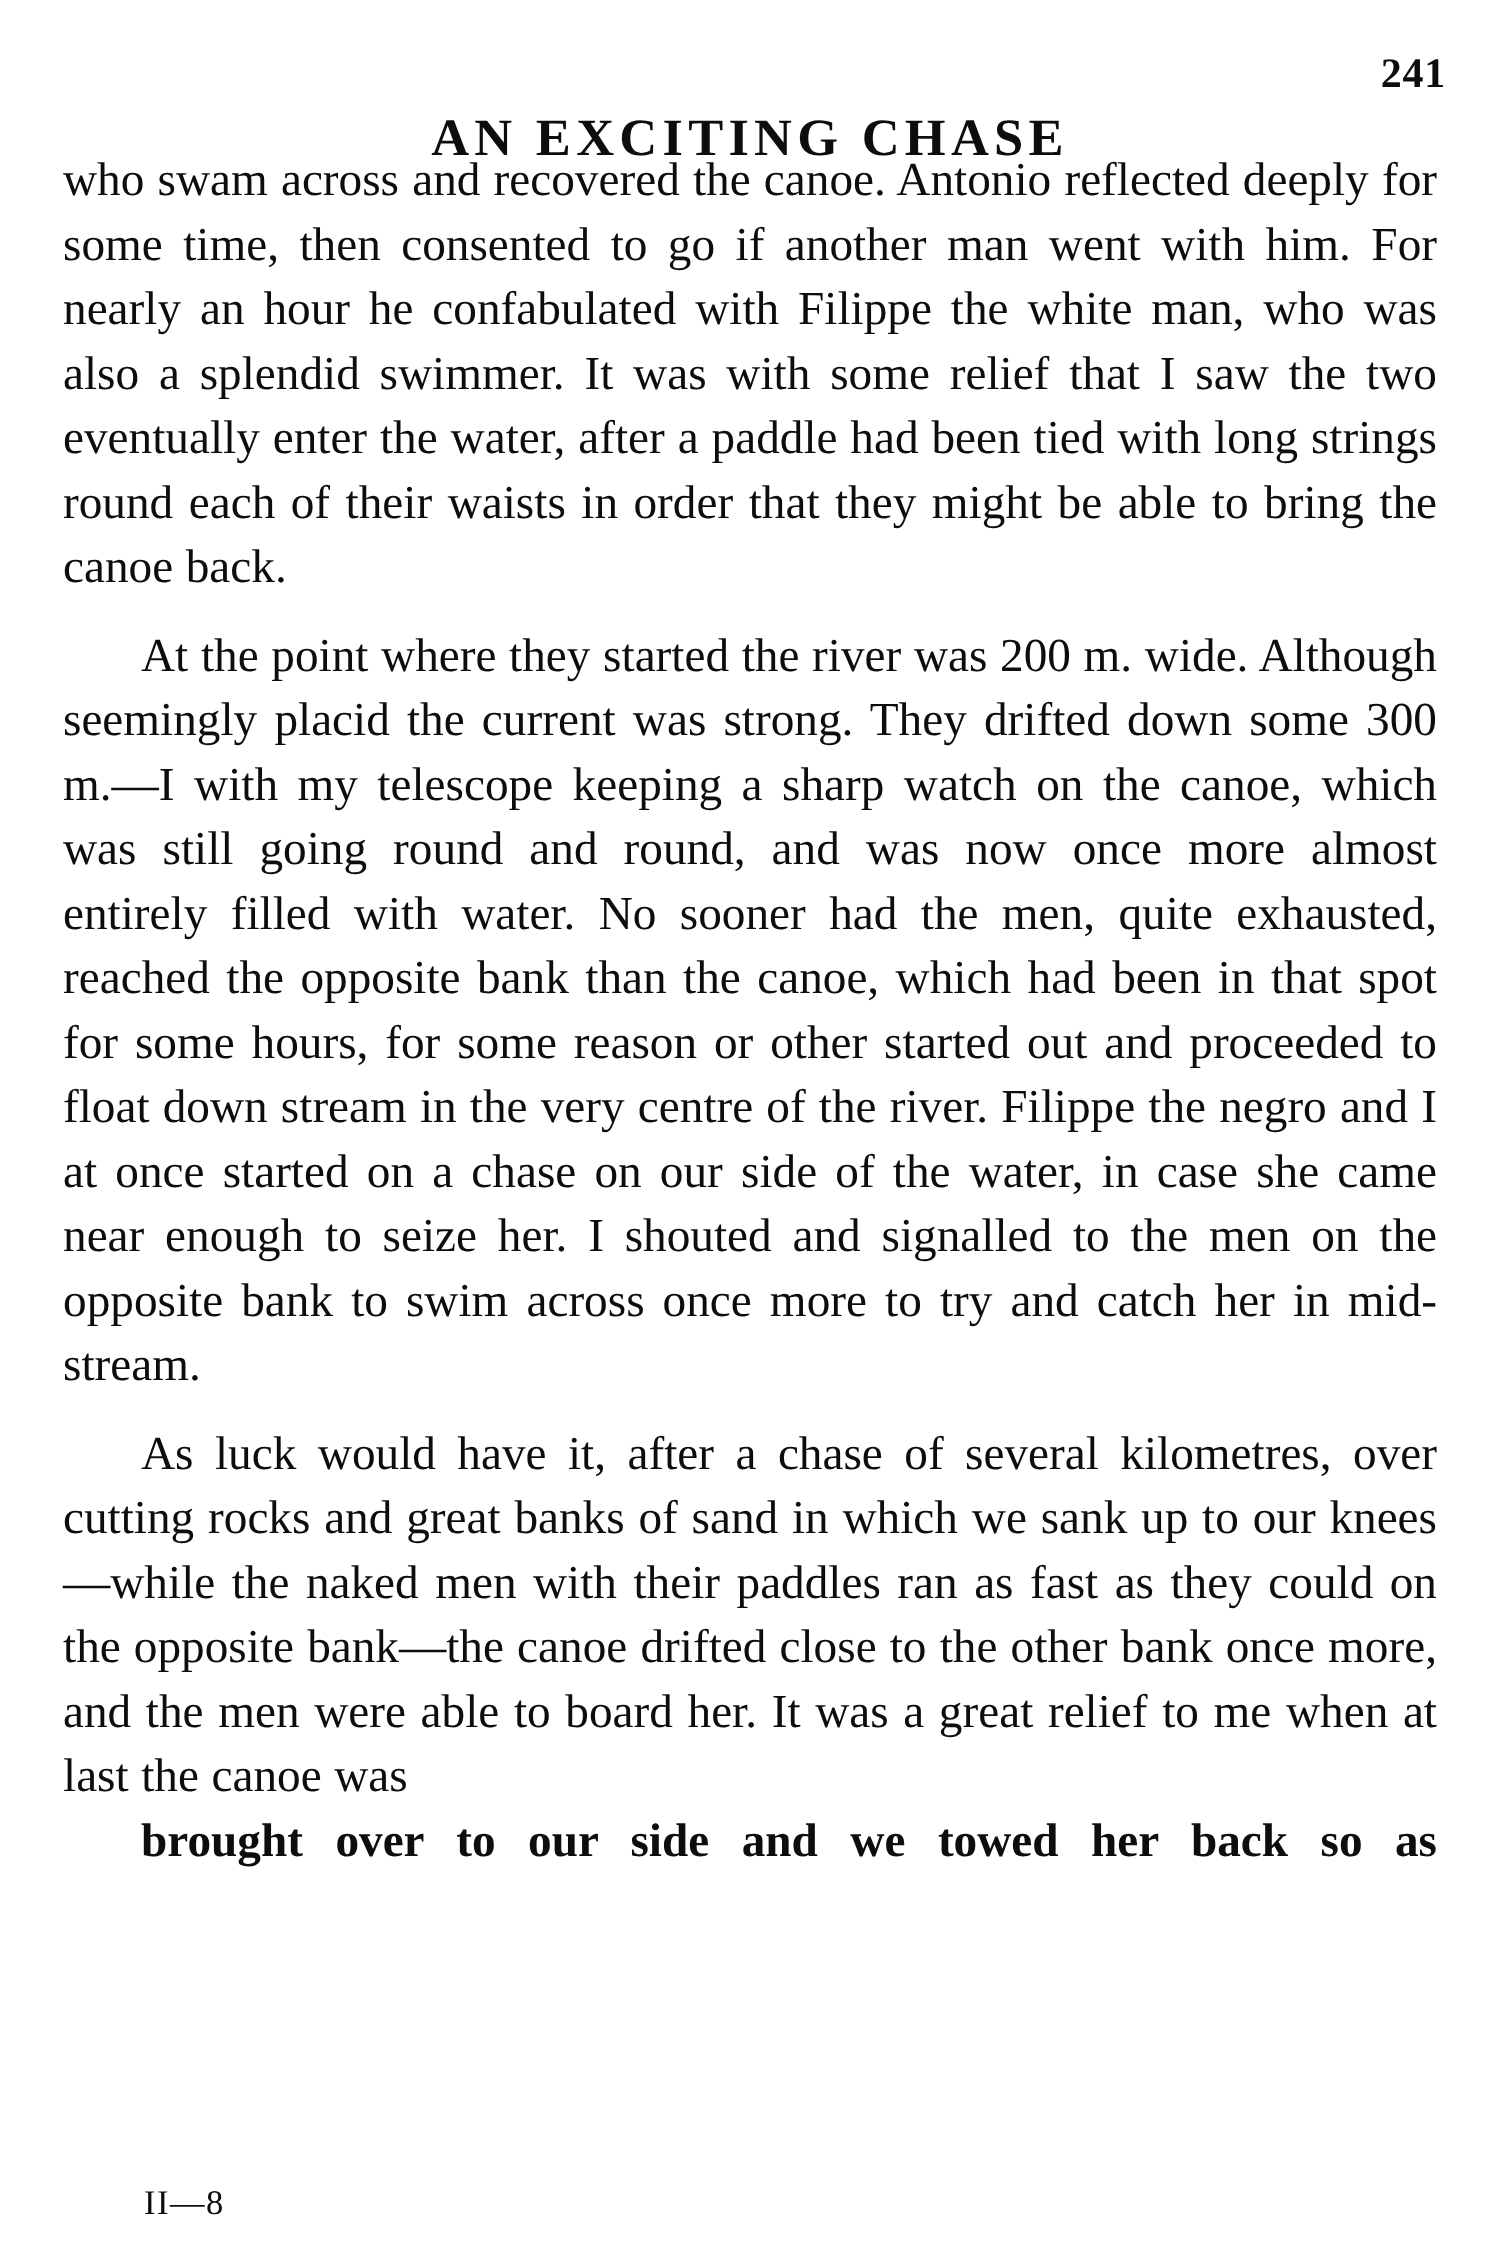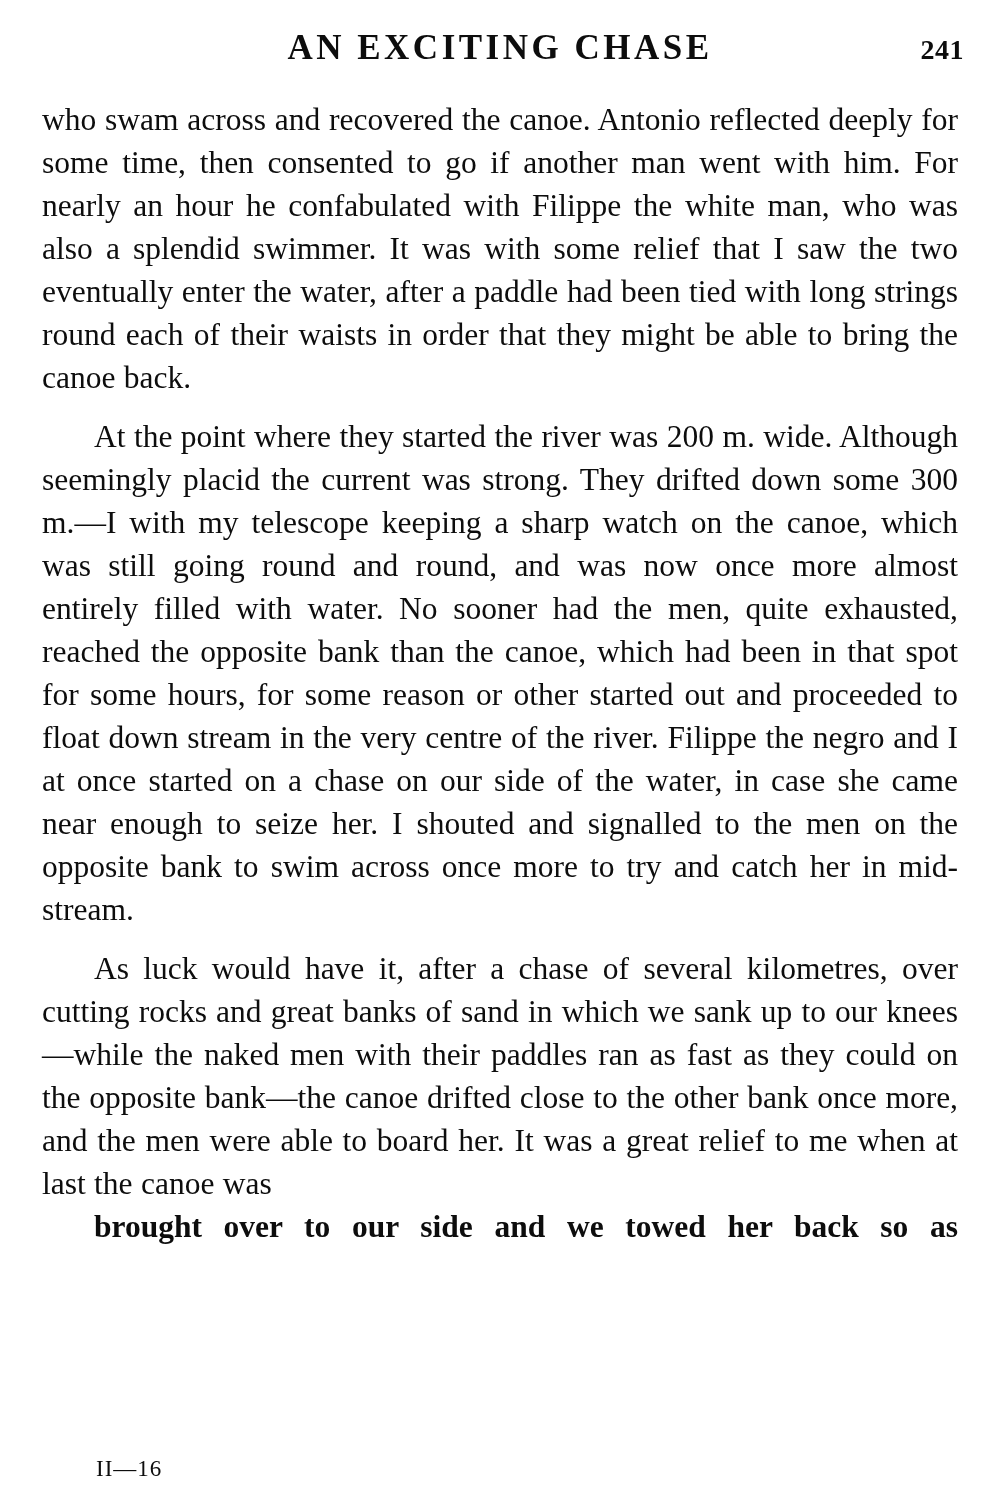--- a/index.html
+++ b/index.html
@@ -29,20 +29,21 @@
     height: 54px;
     margin: 0 0 4px 0;
   }
   .head-title {
     font-family: "Liberation Serif", serif;
     font-size: 35px;
     letter-spacing: 3.5px;
     font-weight: 700;
     text-align: center;
     white-space: nowrap;
+    margin-top: 44px;
   }
   .page-number {
     position: absolute;
     right: 10px;
     top: 6px;
     font-size: 28px;
     font-weight: 700;
     letter-spacing: 0.5px;
   }
   .body-text {
@@ -89,15 +90,15 @@
     <div class="head-title">AN  EXCITING  CHASE</div>
     <div class="page-number">241</div>
   </div>
 
   <div class="body-text">
     <p>who swam across and recovered the canoe.  Antonio reflected deeply for some time, then consented to go if another man went with him.  For nearly an hour he confabulated with Filippe the white man, who was also a splendid swimmer.  It was with some relief that I saw the two eventually enter the water, after a paddle had been tied with long strings round each of their waists in order that they might be able to bring the canoe back.</p>
     <p class="indent">At the point where they started the river was 200 m. wide.  Although seemingly placid the current was strong.  They drifted down some 300 m.—I with my telescope keeping a sharp watch on the canoe, which was still going round and round, and was now once more almost entirely filled with water.  No sooner had the men, quite exhausted, reached the opposite bank than the canoe, which had been in that spot for some hours, for some reason or other started out and proceeded to float down stream in the very centre of the river.  Filippe the negro and I at once started on a chase on our side of the water, in case she came near enough to seize her.  I shouted and signalled to the men on the opposite bank to swim across once more to try and catch her in mid-stream.</p>
     <p class="indent"><span>As luck would have it, after a chase of several kilometres, over cutting rocks and great banks of sand in which we sank up to our knees—while the naked men with their paddles ran as fast as they could on the opposite bank—the canoe drifted close to the other bank once more, and the men were able to board her. It was a great relief to me when at last the canoe was</span> <span class="jline">brought over to our side and we towed her back so as</span></p>
   </div>
 
-  <div class="signature">II—16</div>
+  <div class="signature">II—8</div>
 
 </div>
 
 </body></html>

